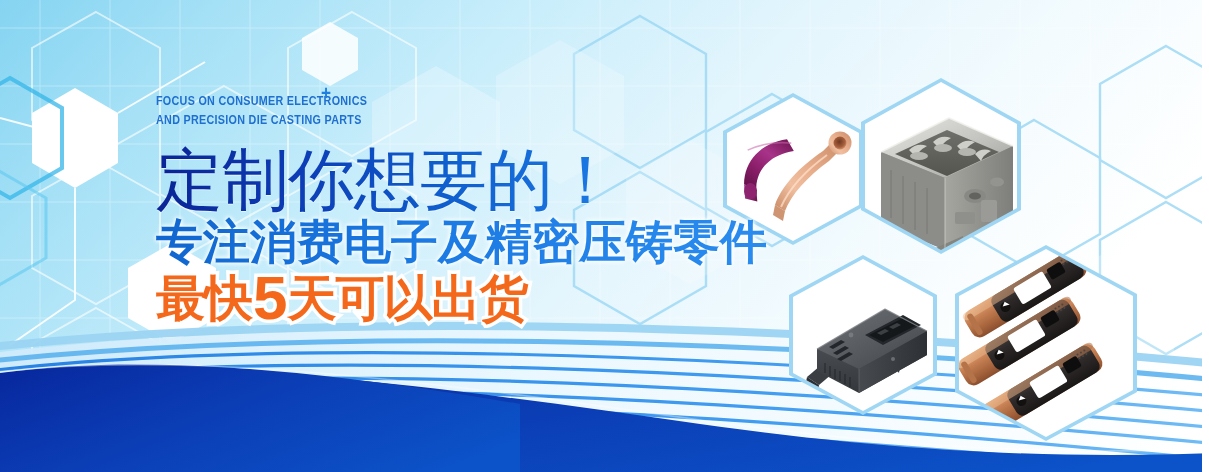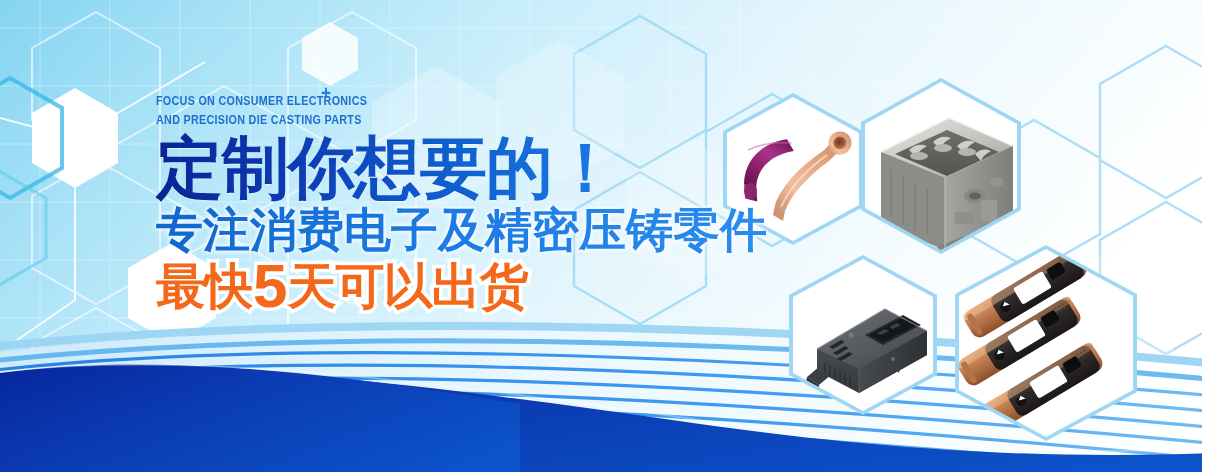--- a/index.html
+++ b/index.html
@@ -32,23 +32,23 @@
   }
   .eyebrow .ln{display:block;}
   .plus{
     position:absolute;
     left:192px;top:-9px;
     font-size:20px;font-weight:bold;color:#1f7fe0;
     line-height:1;
   }
 
   .headline{
-    margin-top:2px;
+    margin-top:14px;
     font-size:67px;
-    font-weight:bold;
+    font-weight:normal;
     line-height:74px;
     letter-spacing:-1px;
     white-space:nowrap;
     background:linear-gradient(90deg,#0a2496 0%,#0c3bb4 22%,#0f5fcf 48%,#1c7ae4 75%,#2183ea 100%);
     -webkit-background-clip:text;background-clip:text;
     color:transparent;
     -webkit-text-fill-color:transparent;
     filter:drop-shadow(0 1px 0 rgba(255,255,255,.55));
   }
 

